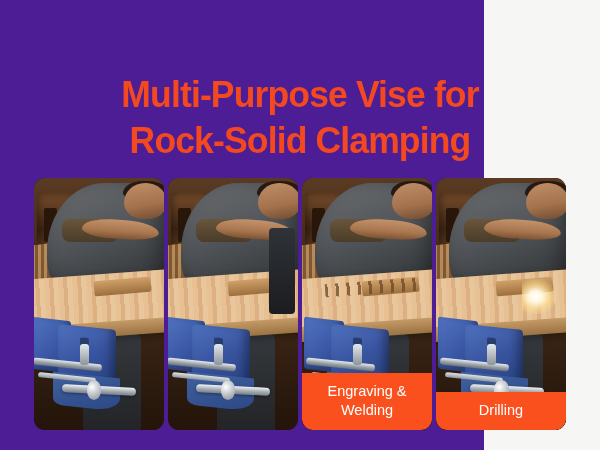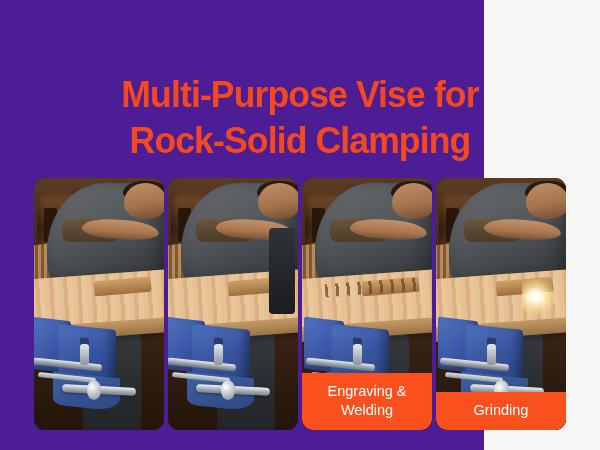--- a/index.html
+++ b/index.html
@@ -497,18 +497,18 @@
           <div class="vise-body"></div>
           <div class="vise-base"></div>
           <div class="vise-rod"></div>
           <div class="vise-rod2"></div>
           <div class="vise-screw"></div>
           <div class="vise-handle"></div>
           <div class="vise-knob"></div>
         </div>
       </div>
       <div class="badge">
-        <span class="l">Grinding</span>
+        <span class="l">Drilling</span>
       </div>
     </div>
 
   </div>
 </div>
 
 </body></html>

